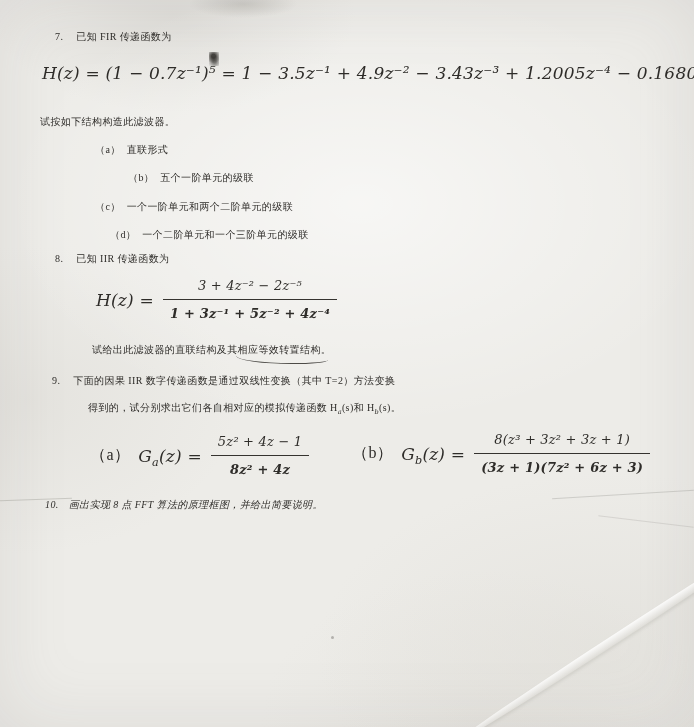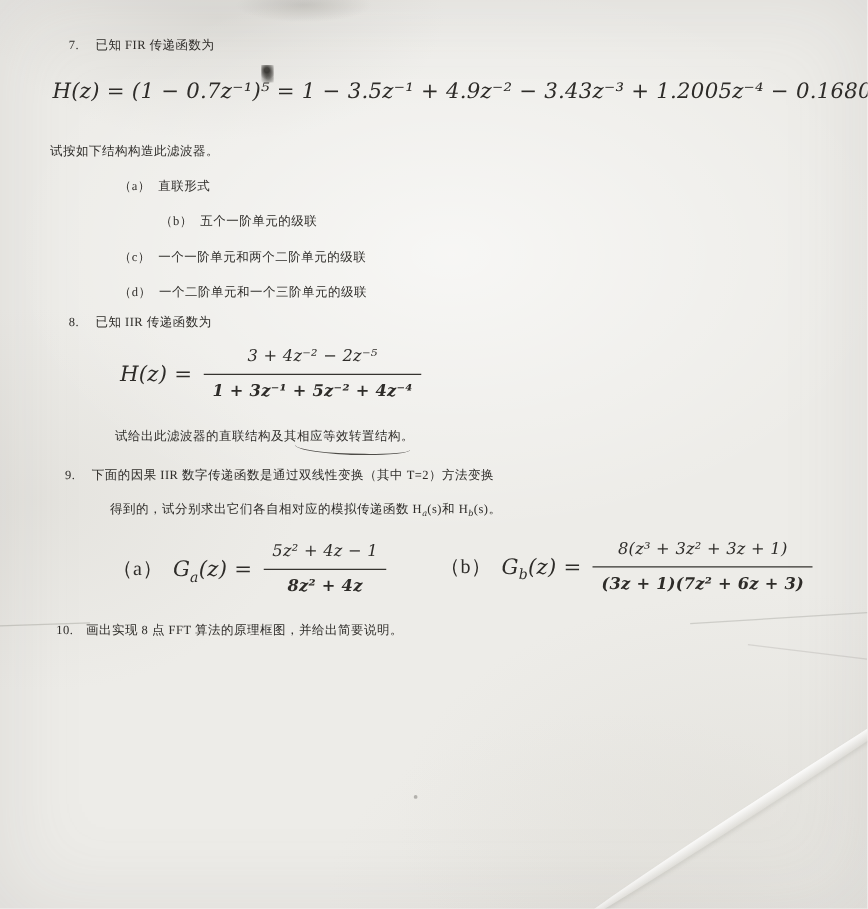--- a/index.html
+++ b/index.html
@@ -135,21 +135,21 @@
 
 <div class="line" style="left:95px; top:140px;">
   <span class="opt-label">（a）</span><span>直联形式</span>
 </div>
 <div class="line" style="left:88px; top:168px;margin-left:40px;">
   <span class="opt-label">（b）</span><span>五个一阶单元的级联</span>
 </div>
 <div class="line" style="left:95px; top:197px;">
   <span class="opt-label">（c）</span><span>一个一阶单元和两个二阶单元的级联</span>
 </div>
-<div class="line" style="left:95px; top:225px;">
+<div class="line" style="left:110px; top:225px;">
   <span class="opt-label">（d）</span><span>一个二阶单元和一个三阶单元的级联</span>
 </div>
 
 <div class="line" style="left:55px; top:249px;">
   <span class="pnum">8.</span><span>已知 IIR 传递函数为</span>
 </div>
 
 <div class="eq-row math" style="left:96px; top:274px;">
   <span class="lhs">H(z) =</span>
   <span class="frac">
@@ -180,15 +180,15 @@
 
 <div class="eq-row" style="left:352px; top:428px;">
   <span class="g-label">（b）</span>
   <span class="lhs math"><span>G</span><sub>b</sub><span>(z) =</span></span>
   <span class="frac math">
     <span class="num">8(z³ + 3z² + 3z + 1)</span>
     <span class="den">(3z + 1)(7z² + 6z + 3)</span>
   </span>
 </div>
 
-<div class="line" style="left:45px; top:495px;">
+<div class="line" style="left:45px; top:495px;font-style:italic;">
   <span class="pnum" style="margin-right:10px;">10.</span><span>画出实现 8 点 FFT 算法的原理框图，并给出简要说明。</span>
 </div>
 
 </body></html>

